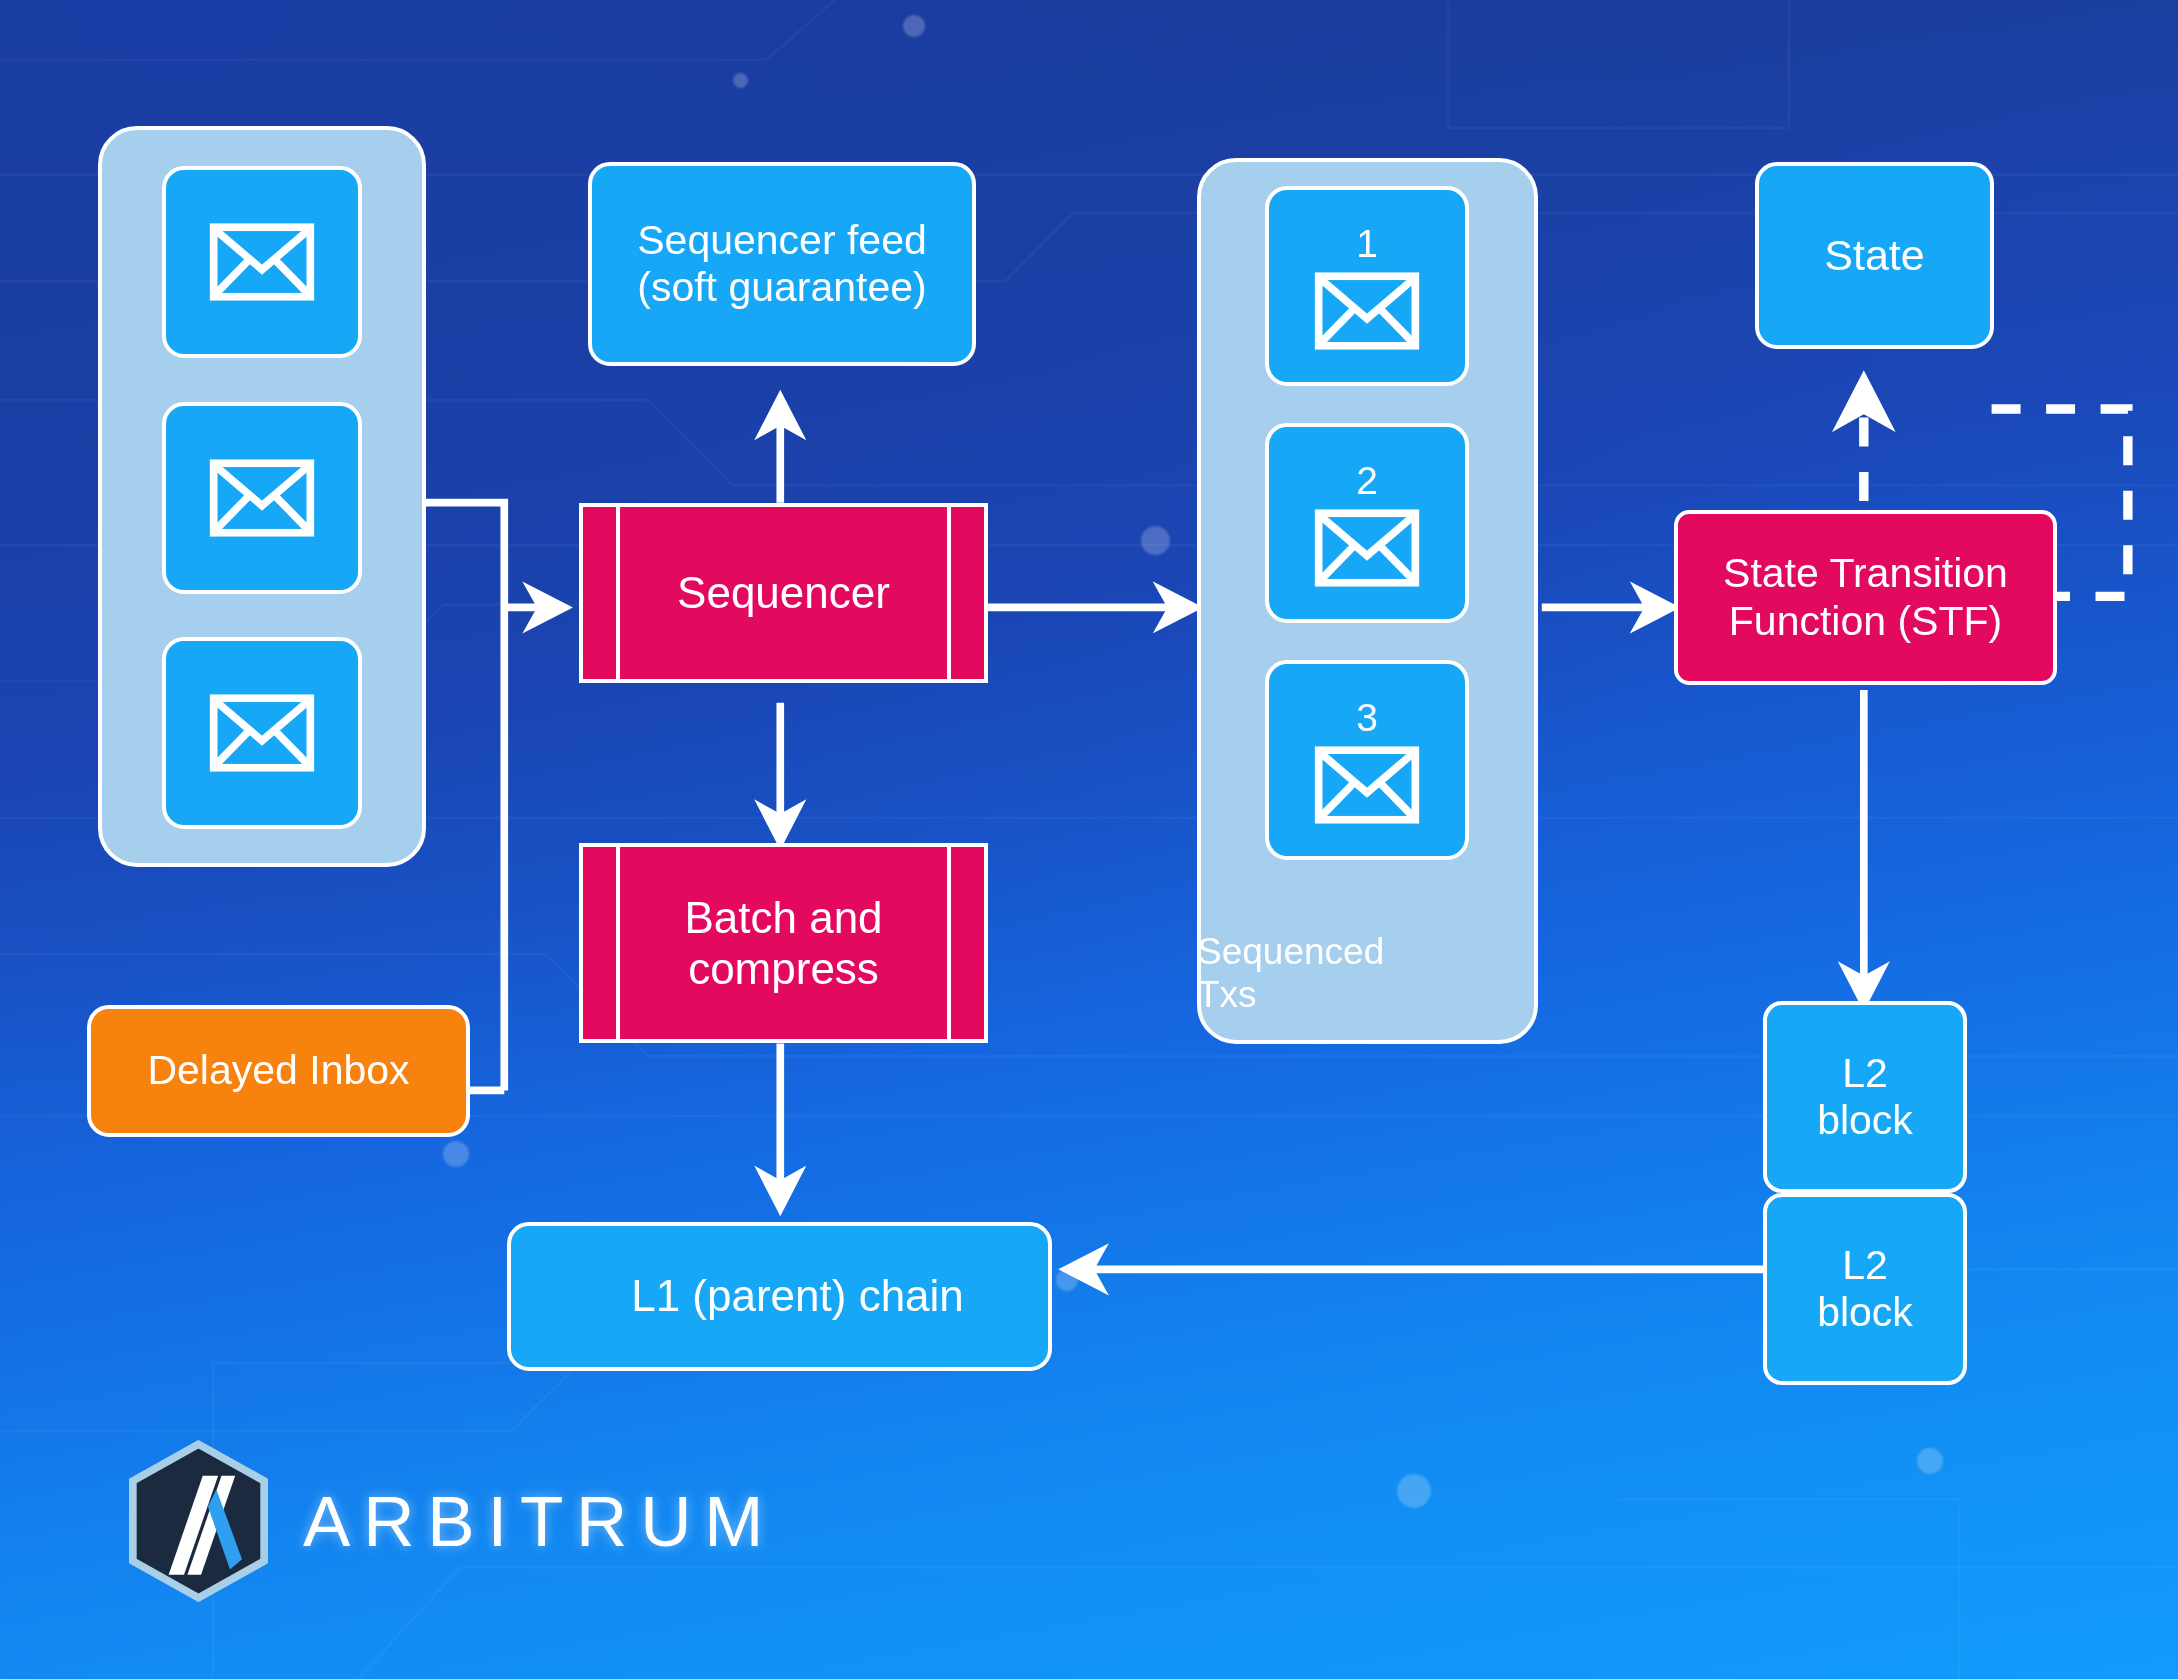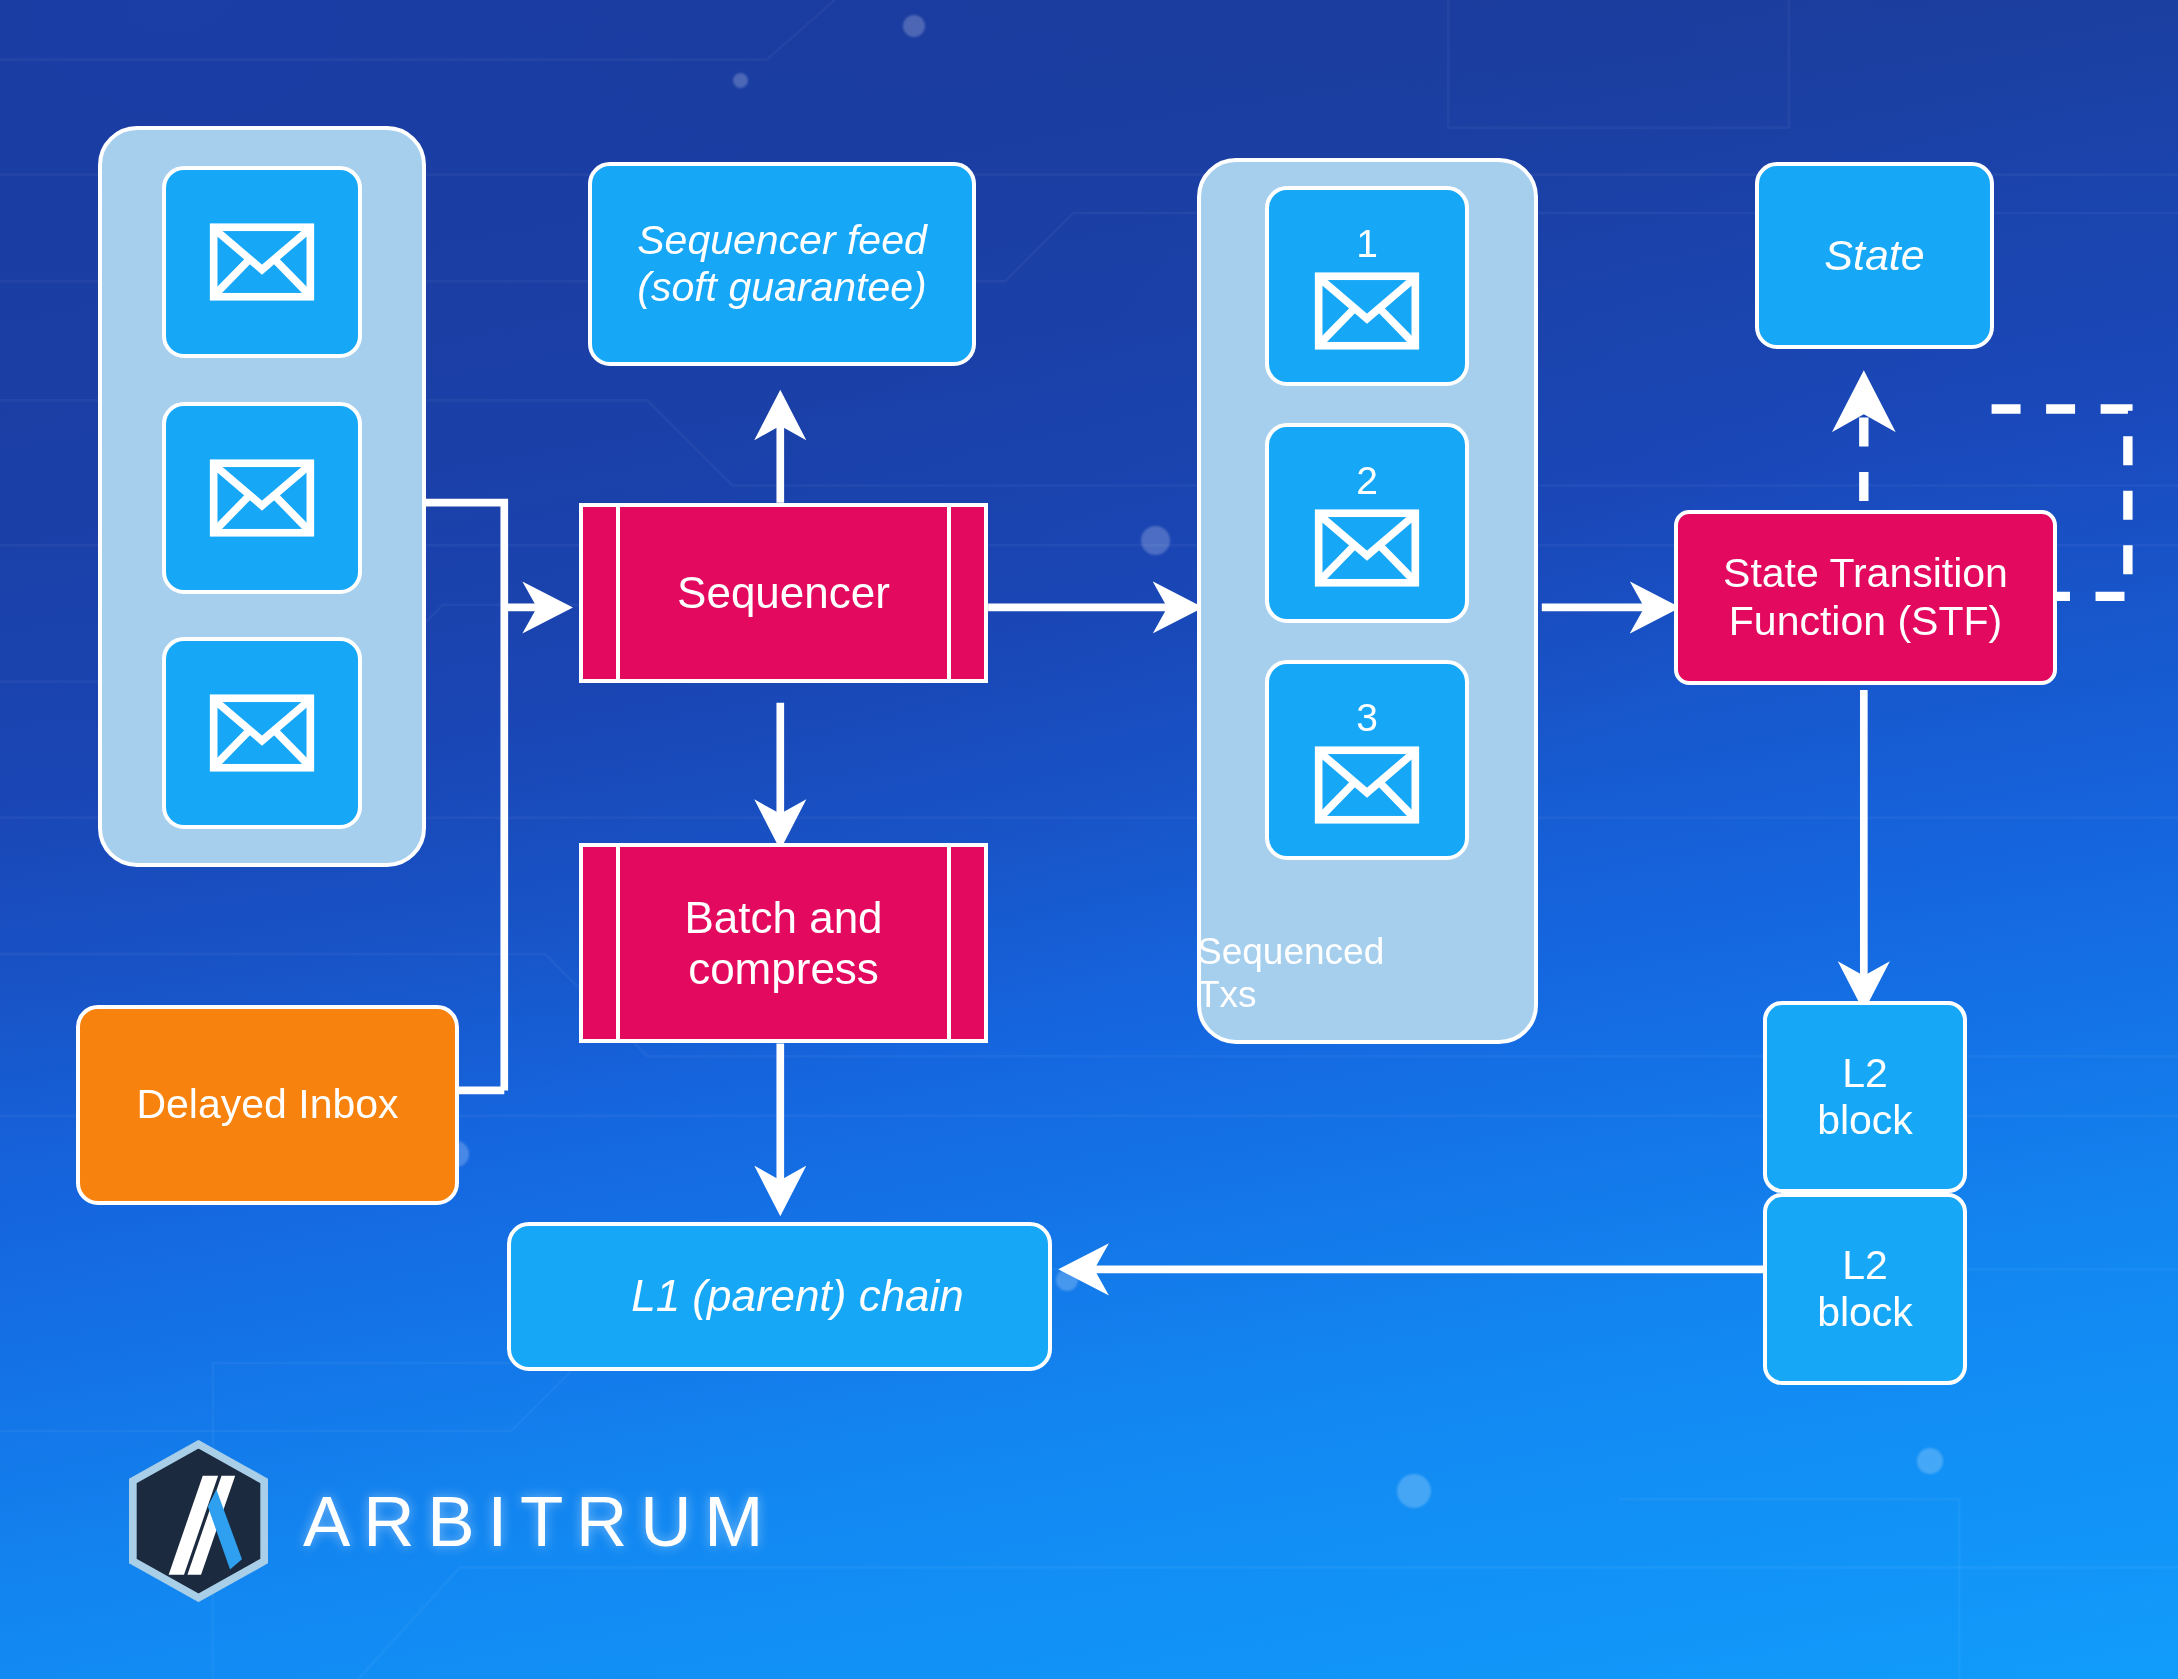--- a/index.html
+++ b/index.html
@@ -46,21 +46,21 @@
     box-sizing: border-box;
     display: flex;
     align-items: center;
     justify-content: center;
     text-align: center;
     color: #ffffff;
     border: 4.3px solid #ffffff;
     line-height: 1.15;
     white-space: pre-line;
   }
-  .blue   { background: #17a7f7; border-radius: 22px; font-style: italic; }
+  .blue   { background: #17a7f7; border-radius: 22px; }
   .blue2  { background: #17a7f7; border-radius: 19px; }
   .pink   { background: #e2095f; border-radius: 12px; }
   .orange { background: #f7820d; border-radius: 22px; }
   .group  { background: #a6cfee; border-radius: 39px; }
 
   
   .process { position: absolute; box-sizing: border-box; }
   .process .body {
     position: absolute;
     inset: 0;
@@ -213,21 +213,21 @@
   </div>
 
   <div class="node blue" style="left:162px;top:637px;width:200px;height:192px;">
     <svg class="env" width="106" height="78" viewBox="0 0 124 92">
       <rect x="5" y="5" width="114" height="82" fill="none" stroke="#ffffff" stroke-width="9"></rect>
       <path d="M7 8 L62 55 L117 8" fill="none" stroke="#ffffff" stroke-width="9"></path>
       <path d="M7 84 L46 44 M117 84 L78 44" fill="none" stroke="#ffffff" stroke-width="9"></path>
     </svg>
   </div>
 
-  <div class="node orange" style="left:76px;top:1005px;width:383px;height:200px;font-size:41px;">Delayed Inbox</div>
+  <div class="node orange" style="left:87px;top:1005px;width:383px;height:132px;font-size:41px;">Delayed Inbox</div>
 
   <div class="node blue" style="left:588px;top:162px;width:388px;height:204px;font-size:41px;">Sequencer feed
 (soft guarantee)</div>
 
   <div class="process" style="left:579px;top:503px;width:409px;height:180px;border-radius:20px;">
     <div class="body" style="font-size:44px;">Sequencer</div>
     <div class="rail" style="left:37px;"></div>
     <div class="rail" style="right:37px;"></div>
   </div>
 

